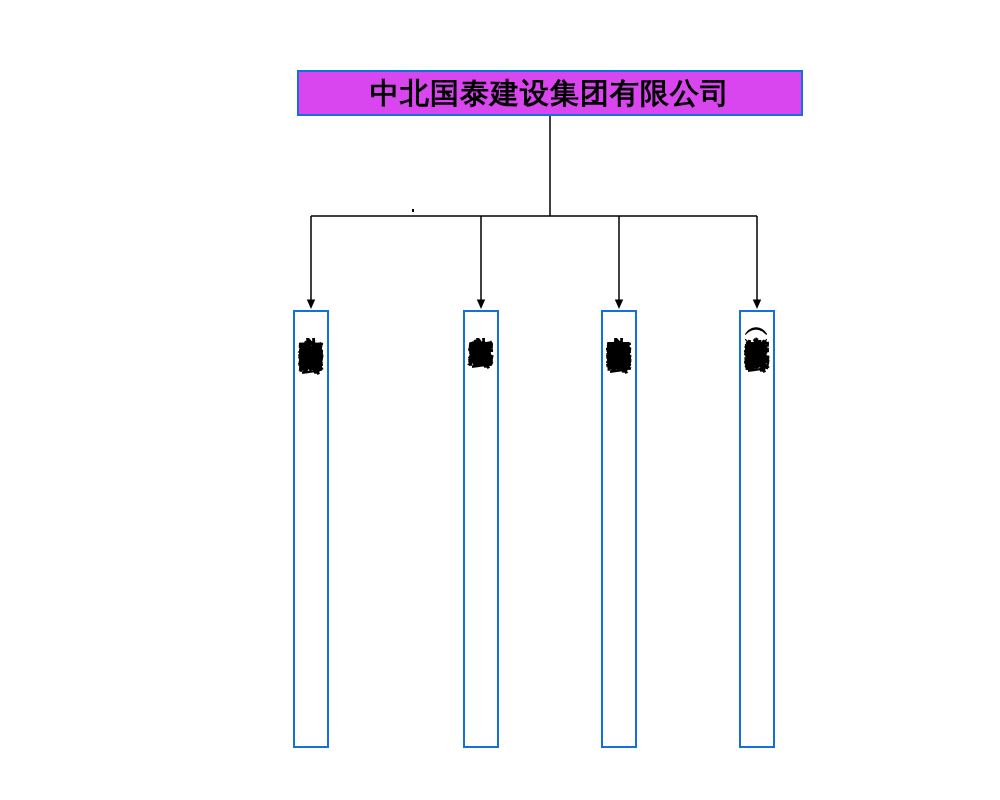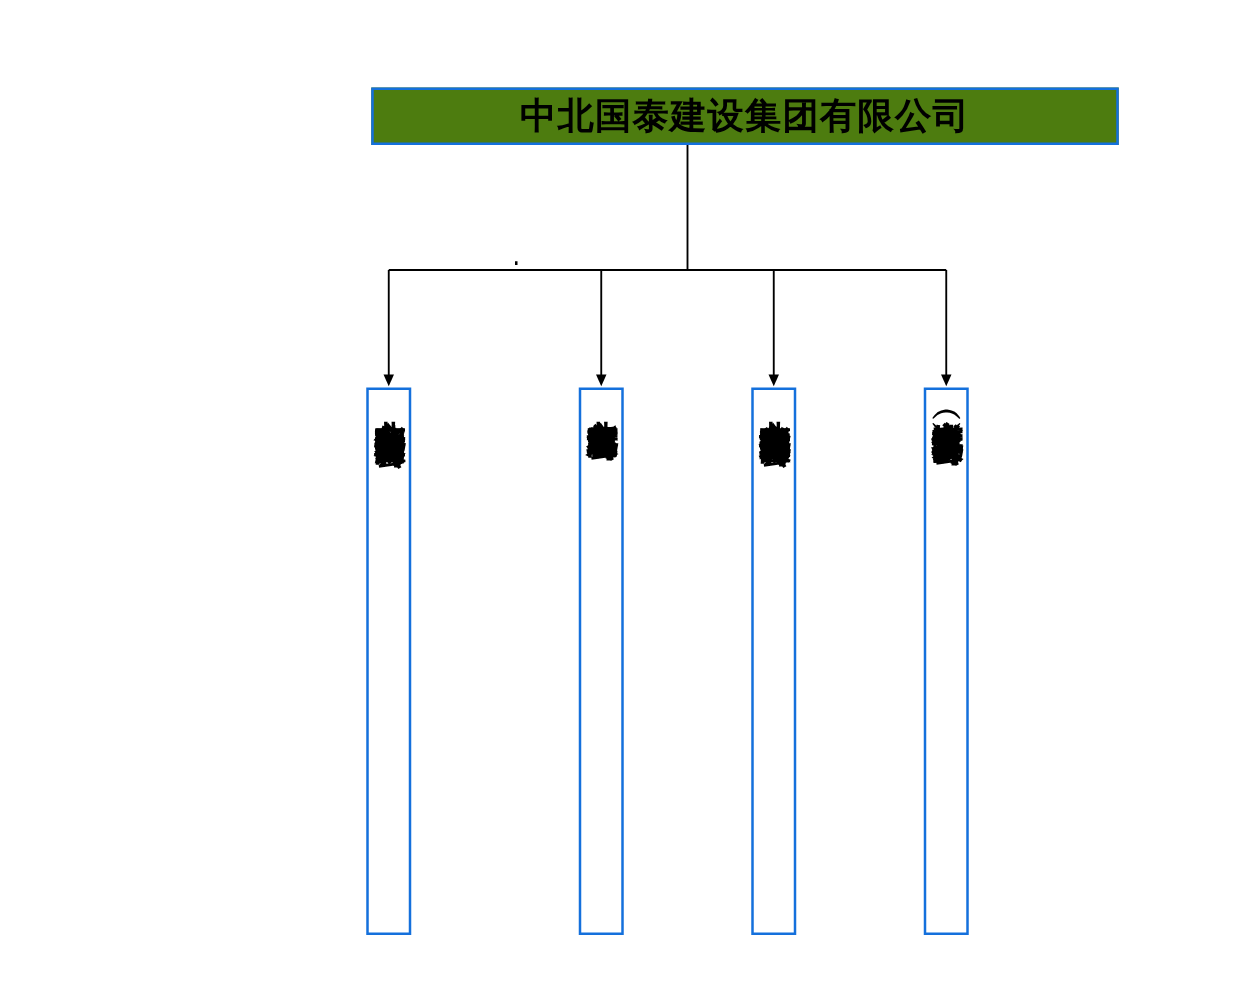--- a/index.html
+++ b/index.html
@@ -20,25 +20,25 @@
     left: 0;
     top: 0;
     width: 1000px;
     height: 800px;
     pointer-events: none;
   }
   .root-box {
     position: absolute;
     left: 297px;
     top: 70px;
-    width: 598px;
+    width: 506px;
     height: 46px;
     box-sizing: border-box;
     border: 2px solid #1470dc;
-    background: #4d7c0f;
+    background: #d946ef;
     display: flex;
     align-items: center;
     justify-content: center;
   }
   .root-label {
     font-size: 29px;
     font-weight: bold;
     color: #000000;
     letter-spacing: 1px;
     white-space: nowrap;

